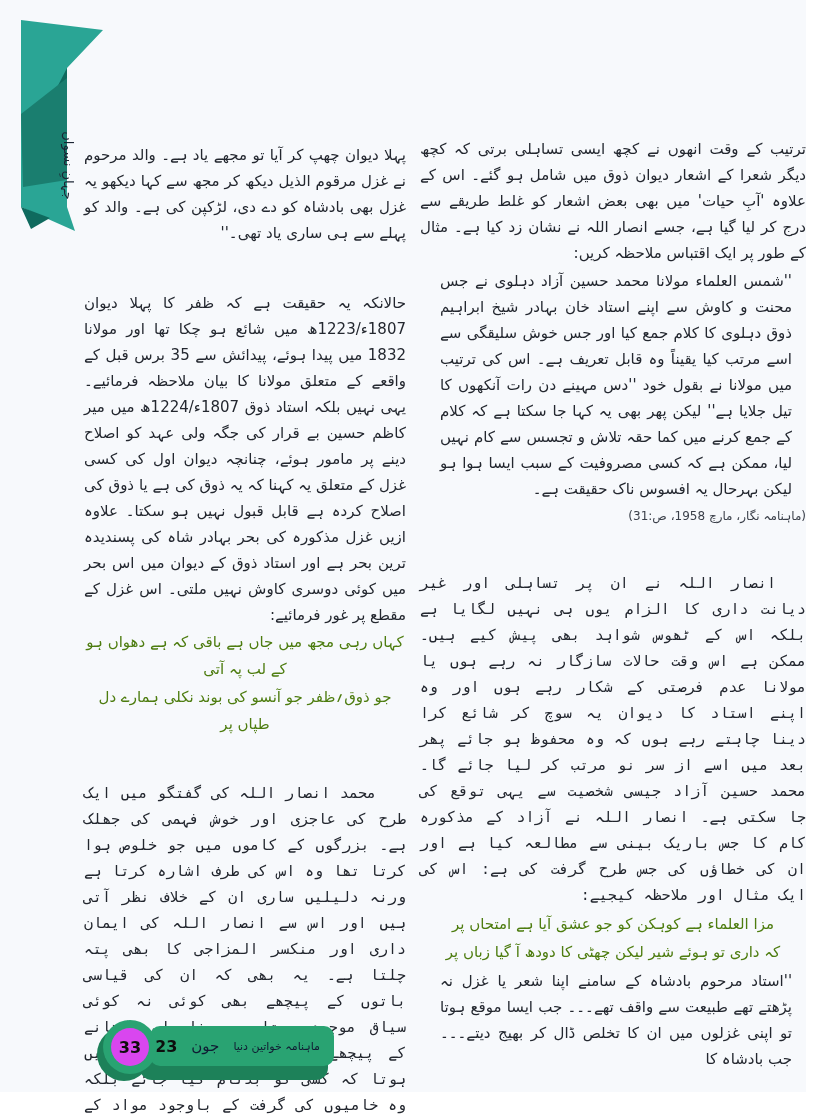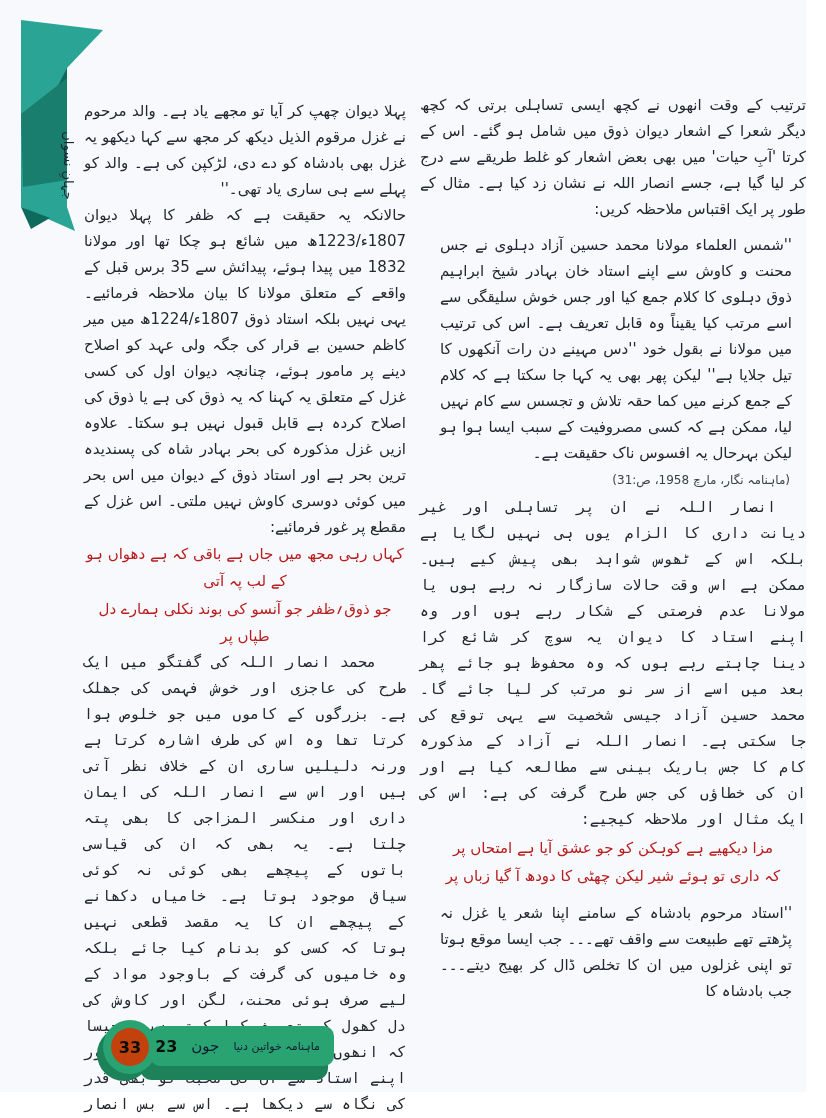--- a/index.html
+++ b/index.html
@@ -8,63 +8,63 @@
   .page{position:absolute;left:0;top:0;width:806px;height:1092px;background:var(--page_bg,#f7f9fc);}
   
   .ribbon{position:absolute;left:16px;top:8px;width:90px;height:235px;}
   .side-label{position:absolute;left:8px;top:158px;width:120px;text-align:center;
               transform:rotate(90deg);font-size:13px;color:#1b2433;direction:rtl;white-space:nowrap;}
   
   .col{position:absolute;direction:rtl;}
   .col-right{left:420px;top:92px;width:386px;}
   .col-left{left:84px;top:98px;width:322px;}
   p{margin:0;}
-  .body{font-size:15px;line-height:26px;text-align:justify;color:#23272f;}
+  .body{font-size:15px;line-height:26px;text-align:justify;color:#23272f;margin-top:44px;}
   .indent{text-indent:30px;font-family:Liberation Mono, monospace;}
-  .quote{margin:10px 14px 2px 20px;}
-  .verse{font-size:15px;line-height:27px;text-align:center;color:#b91c1c;margin:1px 0;}
-  .cite{font-size:12px;line-height:24px;text-align:right;color:#3a3f49;margin:2px 16px 4px 0;}
+  .quote{margin:2px 14px 2px 20px;}
+  .verse{font-size:15px;line-height:27px;text-align:center;color:#4d7c0f;margin:1px 0;}
+  .cite{font-size:12px;line-height:24px;text-align:right;color:#3a3f49;margin:2px 0 4px 0;}
   
   .bar-shadow{position:absolute;left:140px;top:1040px;width:188px;height:40px;
               background:var(--green_dark,#1d8159);border-radius:12px;}
   .bar{position:absolute;left:150px;top:1026px;width:184px;height:40px;
        background:var(--green,#29a372);border-radius:10px;display:flex;direction:rtl;
        align-items:center;gap:14px;padding-right:14px;box-sizing:border-box;}
   .mag{font-size:11px;color:#101b33;white-space:nowrap;}
   .month{font-size:15px;color:#101b33;white-space:nowrap;}
   .year{font-size:16px;font-weight:bold;color:#0d0d0d;direction:ltr;}
   .circle-shadow{position:absolute;left:97px;top:1027px;width:54px;height:54px;border-radius:50%;
                  background:var(--green_dark,#1d8159);}
   .circle{position:absolute;left:103px;top:1020px;width:54px;height:54px;border-radius:50%;
           background:var(--green,#29a372);display:flex;align-items:center;justify-content:center;}
-  .circle-inner{width:38px;height:38px;border-radius:50%;background:#c2410c;
+  .circle-inner{width:38px;height:38px;border-radius:50%;background:#d946ef;
                 display:flex;align-items:center;justify-content:center;}
   .pagenum{font-size:16px;font-weight:bold;color:#0d0d0d;}
 </style>
 </head>
 <body>
 
 <div class="canvas">
   <div class="page">
 
     <svg class="ribbon" viewBox="0 0 90 235" xmlns="http://www.w3.org/2000/svg" aria-hidden="true">
       <polygon points="5,12 87,22 51,60 51,199 59,223 5,199" fill="#2aa595"></polygon>
       <polygon points="51,60 51,82 30,101" fill="#0f6a5e"></polygon>
       <polygon points="5,106 51,70 51,172 7,179" fill="#1a7e6f"></polygon>
       <polygon points="5,199 34,210 15,221" fill="#0f6a5e"></polygon>
     </svg>
 
     <div class="side-label">جہانِ نسواں</div>
 
     <div class="col col-right">
-      <p class="body">ترتیب کے وقت انھوں نے کچھ ایسی تساہلی برتی کہ کچھ دیگر شعرا کے اشعار دیوان ذوق میں شامل ہو گئے۔ اس کے کرتا 'آبِ حیات' میں بھی بعض اشعار کو غلط طریقے سے درج کر لیا گیا ہے، جسے انصار اللہ نے نشان زد کیا ہے۔ مثال کے طور پر ایک اقتباس ملاحظہ کریں:</p>
+      <p class="body">ترتیب کے وقت انھوں نے کچھ ایسی تساہلی برتی کہ کچھ دیگر شعرا کے اشعار دیوان ذوق میں شامل ہو گئے۔ اس کے علاوہ 'آبِ حیات' میں بھی بعض اشعار کو غلط طریقے سے درج کر لیا گیا ہے، جسے انصار اللہ نے نشان زد کیا ہے۔ مثال کے طور پر ایک اقتباس ملاحظہ کریں:</p>
       <p class="body quote">''شمس العلماء مولانا محمد حسین آزاد دہلوی نے جس محنت و کاوش سے اپنے استاد خان بہادر شیخ ابراہیم ذوق دہلوی کا کلام جمع کیا اور جس خوش سلیقگی سے اسے مرتب کیا یقیناً وہ قابل تعریف ہے۔ اس کی ترتیب میں مولانا نے بقول خود ''دس مہینے دن رات آنکھوں کا تیل جلایا ہے'' لیکن پھر بھی یہ کہا جا سکتا ہے کہ کلام کے جمع کرنے میں کما حقہ تلاش و تجسس سے کام نہیں لیا، ممکن ہے کہ کسی مصروفیت کے سبب ایسا ہوا ہو لیکن بہرحال یہ افسوس ناک حقیقت ہے۔</p>
       <p class="cite">(ماہنامہ نگار، مارچ 1958، ص:31)</p>
       <p class="body indent">انصار اللہ نے ان پر تساہلی اور غیر دیانت داری کا الزام یوں ہی نہیں لگایا ہے بلکہ اس کے ٹھوس شواہد بھی پیش کیے ہیں۔ ممکن ہے اس وقت حالات سازگار نہ رہے ہوں یا مولانا عدم فرصتی کے شکار رہے ہوں اور وہ اپنے استاد کا دیوان یہ سوچ کر شائع کرا دینا چاہتے رہے ہوں کہ وہ محفوظ ہو جائے پھر بعد میں اسے از سر نو مرتب کر لیا جائے گا۔ محمد حسین آزاد جیسی شخصیت سے یہی توقع کی جا سکتی ہے۔ انصار اللہ نے آزاد کے مذکورہ کام کا جس باریک بینی سے مطالعہ کیا ہے اور ان کی خطاؤں کی جس طرح گرفت کی ہے: اس کی ایک مثال اور ملاحظہ کیجیے:</p>
-      <p class="verse">مزا دیکھیے ہے کوہکن کو جو عشق آیا ہے امتحاں پر</p>
+      <p class="verse">مزا العلماء ہے کوہکن کو جو عشق آیا ہے امتحاں پر</p>
       <p class="verse">کہ داری تو ہوئے شیر لیکن چھٹی کا دودھ آ گیا زباں پر</p>
       <p class="body quote">''استاد مرحوم بادشاہ کے سامنے اپنا شعر یا غزل نہ پڑھتے تھے طبیعت سے واقف تھے۔۔۔ جب ایسا موقع ہوتا تو اپنی غزلوں میں ان کا تخلص ڈال کر بھیج دیتے۔۔۔ جب بادشاہ کا</p>
     </div>
 
     <div class="col col-left">
       <p class="body">پہلا دیوان چھپ کر آیا تو مجھے یاد ہے۔ والد مرحوم نے غزل مرقوم الذیل دیکھ کر مجھ سے کہا دیکھو یہ غزل بھی بادشاہ کو دے دی، لڑکپن کی ہے۔ والد کو پہلے سے ہی ساری یاد تھی۔''</p>
       <p class="body">حالانکہ یہ حقیقت ہے کہ ظفر کا پہلا دیوان 1807ء/1223ھ میں شائع ہو چکا تھا اور مولانا 1832 میں پیدا ہوئے، پیدائش سے 35 برس قبل کے واقعے کے متعلق مولانا کا بیان ملاحظہ فرمائیے۔ یہی نہیں بلکہ استاد ذوق 1807ء/1224ھ میں میر کاظم حسین بے قرار کی جگہ ولی عہد کو اصلاح دینے پر مامور ہوئے، چنانچہ دیوان اول کی کسی غزل کے متعلق یہ کہنا کہ یہ ذوق کی ہے یا ذوق کی اصلاح کردہ ہے قابل قبول نہیں ہو سکتا۔ علاوہ ازیں غزل مذکورہ کی بحر بہادر شاہ کی پسندیدہ ترین بحر ہے اور استاد ذوق کے دیوان میں اس بحر میں کوئی دوسری کاوش نہیں ملتی۔ اس غزل کے مقطع پر غور فرمائیے:</p>
       <p class="verse">کہاں رہی مجھ میں جاں ہے باقی کہ ہے دھواں ہو کے لب پہ آتی</p>
       <p class="verse">جو ذوق؍ظفر جو آنسو کی بوند نکلی ہمارے دل طپاں پر</p>
       <p class="body indent">محمد انصار اللہ کی گفتگو میں ایک طرح کی عاجزی اور خوش فہمی کی جھلک ہے۔ بزرگوں کے کاموں میں جو خلوص ہوا کرتا تھا وہ اس کی طرف اشارہ کرتا ہے ورنہ دلیلیں ساری ان کے خلاف نظر آتی ہیں اور اس سے انصار اللہ کی ایمان داری اور منکسر المزاجی کا بھی پتہ چلتا ہے۔ یہ بھی کہ ان کی قیاسی باتوں کے پیچھے بھی کوئی نہ کوئی سیاق موجود ہوتا ہے۔ خامیاں دکھانے کے پیچھے ان کا یہ مقصد قطعی نہیں ہوتا کہ کسی کو بدنام کیا جائے بلکہ وہ خامیوں کی گرفت کے باوجود مواد کے لیے صرف ہوئی محنت، لگن اور کاوش کی دل کھول کر تعریف کیا کرتے ہیں، جیسا کہ انھوں نے اس مضمون میں کیا ہے اور اپنے استاد سے ان کی محبت کو بھی قدر کی نگاہ سے دیکھا ہے۔ اس سے بس انصار اللہ کی چاہت اتنی سی ہے کہ کوئی محقق ذوق کے دیوان کی صحیح اور تاریخ وار ترتیب کا کام اپنے ذمہ لے لے۔ حالاں کہ کام کا ادھورا پن دیکھ کر انھوں نے خود اسے اپنے ذمہ لیا تھا، بقول ان کے:</p>

